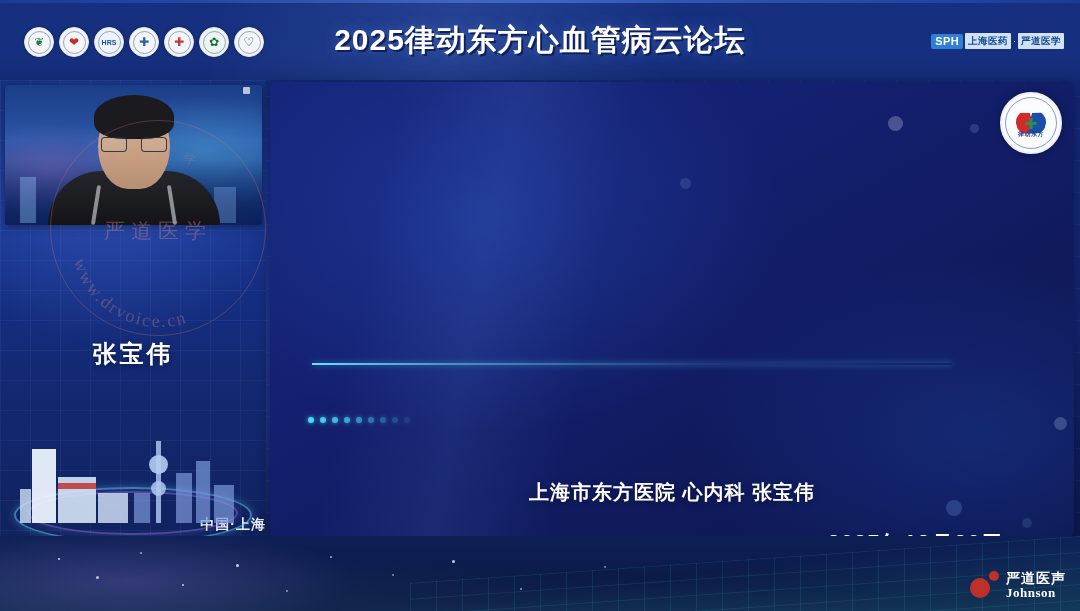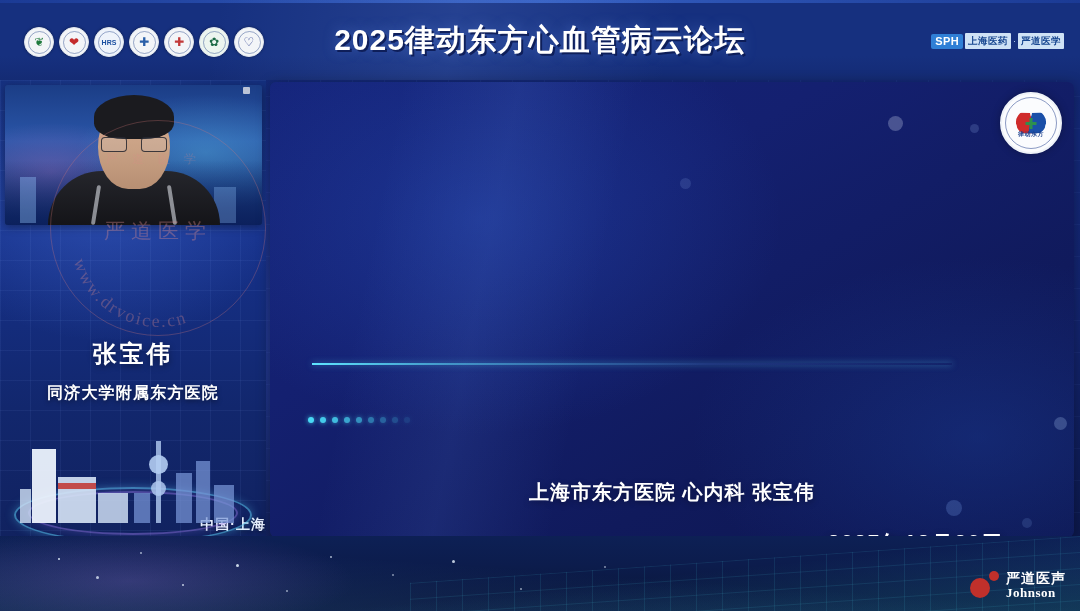--- a/index.html
+++ b/index.html
@@ -480,21 +480,20 @@
       <div class="vid-glasses">
           <i></i>
           <i></i>
         </div>
       <div class="vid-lanyard-l"></div>
       <div class="vid-lanyard-r"></div>
       <div class="vid-badge-dot"></div>
     </div>
 
     <div class="speaker-name">张宝伟</div>
-    <div class="speaker-org">同济大学附属东方医院</div>
     <div class="city-label">中国·上海</div>
 
     <div class="skyline">
       <div class="sky-ring"></div>
       <div class="sky-ring r2"></div>
       <div class="bld b4"></div>
       <div class="bld b1"></div>
       <div class="bld b2"></div>
       <div class="bld b3"></div>
       <div class="sky-red"></div>

